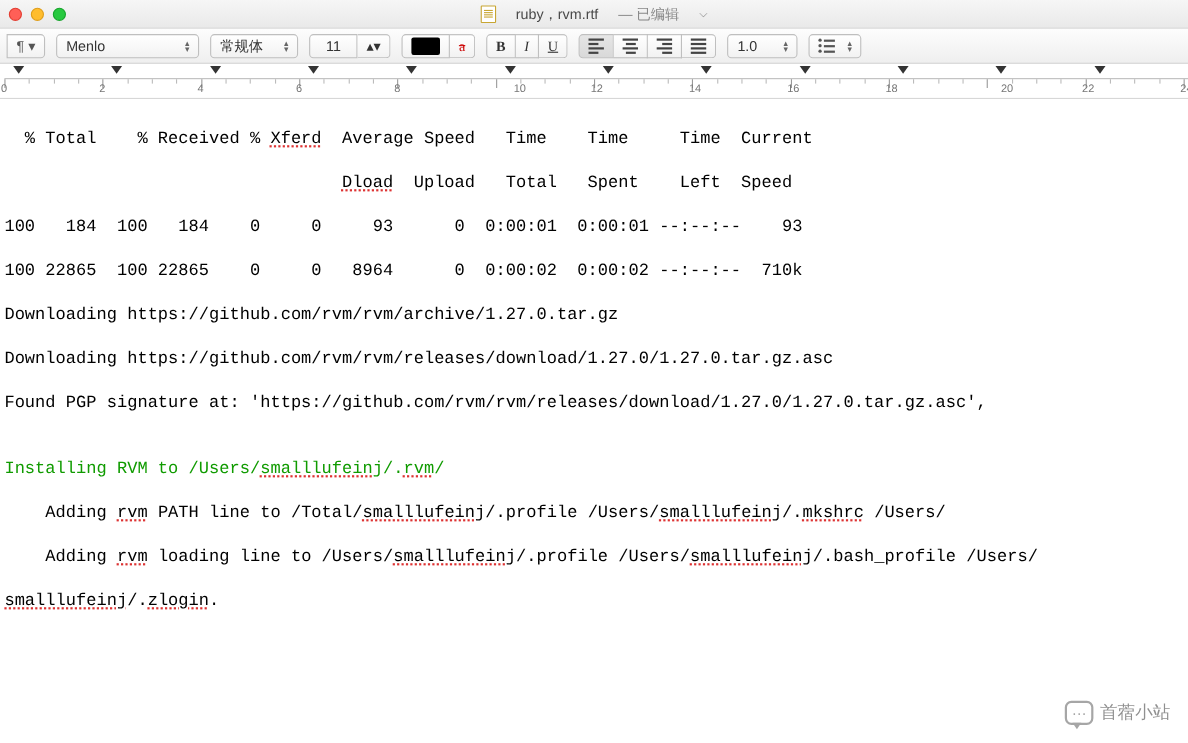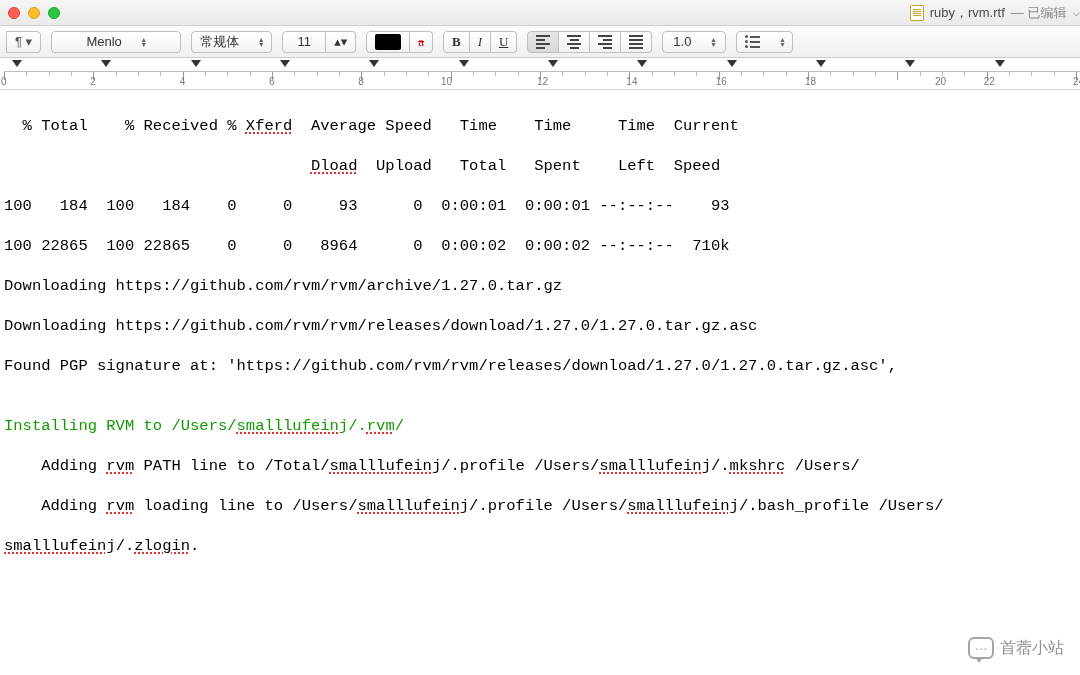--- a/index.html
+++ b/index.html
@@ -5,30 +5,30 @@
   * { margin: 0; padding: 0; box-sizing: border-box; }
   body { font-family: -apple-system, "Helvetica Neue", Arial, sans-serif; font-size: 13px; background: #fff; width: 1080px; height: 675px; overflow: hidden; }
   
   
   .titlebar { height: 26px; background: linear-gradient(#f6f6f6, #e9e9e9); border-bottom: 1px solid #d0d0d0; display: flex; align-items: center; padding: 0 8px; position: relative; }
   .traffic { display: flex; gap: 8px; }
   .tl { width: 12px; height: 12px; border-radius: 50%; }
   .tl.red { background: #ff5f57; border: .5px solid #e33e32; }
   .tl.yel { background: #ffbd2e; border: .5px solid #e09e1a; }
   .tl.grn { background: #28c940; border: .5px solid #17a52c; }
-  .title-center { position: absolute; left: 0; right: 0; display: flex; justify-content: flex-end; align-items: center; gap: 6px; color: #4a4a4a; pointer-events: none; }
+  .title-center { position: absolute; left: 0; right: 0; display: flex; justify-content: center; align-items: center; gap: 18px; color: #4a4a4a; pointer-events: none; }
   .doc-icon { width: 14px; height: 16px; background: #fff; border: 1px solid #c8a632; border-radius: 1px; position: relative; }
   .doc-icon:before { content:""; position:absolute; top:3px; left:2px; right:2px; height:1px; background:#c8a632; box-shadow: 0 2px 0 #c8a632, 0 4px 0 #c8a632, 0 6px 0 #c8a632; }
   .edited { color:#888; }
   .chev { color:#888; font-size:10px; }
 
   
   .toolbar { height: 32px; background: linear-gradient(#fdfdfd,#efefef); border-bottom: 1px solid #c9c9c9; display:flex; align-items:center; padding: 0 6px; gap: 10px; }
   .btn, .sel { height: 22px; background: linear-gradient(#ffffff,#f2f2f2); border: 1px solid #bfbfbf; border-radius: 4px; display:flex; align-items:center; padding: 0 8px; font-size: 13px; color:#333; cursor: default; }
-  .sel { min-width: 60px; justify-content: center; gap: 20px; }
+  .sel { min-width: 60px; justify-content: space-between; gap: 8px; }
   .sel.wide { min-width: 130px; }
   .sel.mid { min-width: 80px; }
   .sel .caret { display:flex; flex-direction:column; line-height:5px; font-size:8px; color:#666; }
   .seg { display:flex; }
   .seg .btn { border-radius: 0; border-left-width:0; }
   .seg .btn:first-child { border-radius: 4px 0 0 4px; border-left-width:1px; }
   .seg .btn:last-child { border-radius: 0 4px 4px 0; }
   .swatch { width: 26px; height: 16px; background:#000; border-radius:2px; }
   .strike-a { color:#c00; text-decoration: line-through; font-family: Georgia, serif; }
   .b-btn { font-weight:700; font-family: Georgia, serif;}
@@ -216,21 +216,21 @@
       <div class="tick lab" style="left: 265px;">6</div>
       <div class="tick min" style="left: 290.333px;"></div>
       <div class="tick min" style="left: 312.667px;"></div>
       <div class="tick min" style="left: 335px;"></div>
       <div class="tick maj" style="left: 357.333px;"></div>
       <div class="tick lab" style="left: 354.333px;">8</div>
       <div class="tick min" style="left: 379.667px;"></div>
       <div class="tick min" style="left: 402px;"></div>
       <div class="tick min" style="left: 424.333px;"></div>
       <div class="tick maj" style="left: 446.667px;"></div>
-      <div class="tick lab" style="left: 437px;">10</div>
+      <div class="tick lab" style="left: 463px;">10</div>
       <div class="tick min" style="left: 469px;"></div>
       <div class="tick min" style="left: 491.333px;"></div>
       <div class="tick min" style="left: 513.667px;"></div>
       <div class="tick maj" style="left: 536px;"></div>
       <div class="tick lab" style="left: 533px;">12</div>
       <div class="tick min" style="left: 558.333px;"></div>
       <div class="tick min" style="left: 580.667px;"></div>
       <div class="tick min" style="left: 603px;"></div>
       <div class="tick maj" style="left: 625.333px;"></div>
       <div class="tick lab" style="left: 622.333px;">14</div>
@@ -241,21 +241,21 @@
       <div class="tick lab" style="left: 711.667px;">16</div>
       <div class="tick min" style="left: 737px;"></div>
       <div class="tick min" style="left: 759.333px;"></div>
       <div class="tick min" style="left: 781.667px;"></div>
       <div class="tick maj" style="left: 804px;"></div>
       <div class="tick lab" style="left: 801px;">18</div>
       <div class="tick min" style="left: 826.333px;"></div>
       <div class="tick min" style="left: 848.667px;"></div>
       <div class="tick min" style="left: 871px;"></div>
       <div class="tick maj" style="left: 893.333px;"></div>
-      <div class="tick lab" style="left: 931px; text-align: center;">20</div>
+      <div class="tick lab" style="left: 906px; text-align: center;">20</div>
       <div class="tick min" style="left: 915.667px;"></div>
       <div class="tick min" style="left: 938px;"></div>
       <div class="tick min" style="left: 960.333px;"></div>
       <div class="tick maj" style="left: 982.667px;"></div>
       <div class="tick lab" style="left: 979.667px;">22</div>
       <div class="tick min" style="left: 1005px;"></div>
       <div class="tick min" style="left: 1027.33px;"></div>
       <div class="tick min" style="left: 1049.67px;"></div>
       <div class="tick maj" style="left: 1072px;"></div>
       <div class="tick lab" style="left: 1069px;">24</div>

